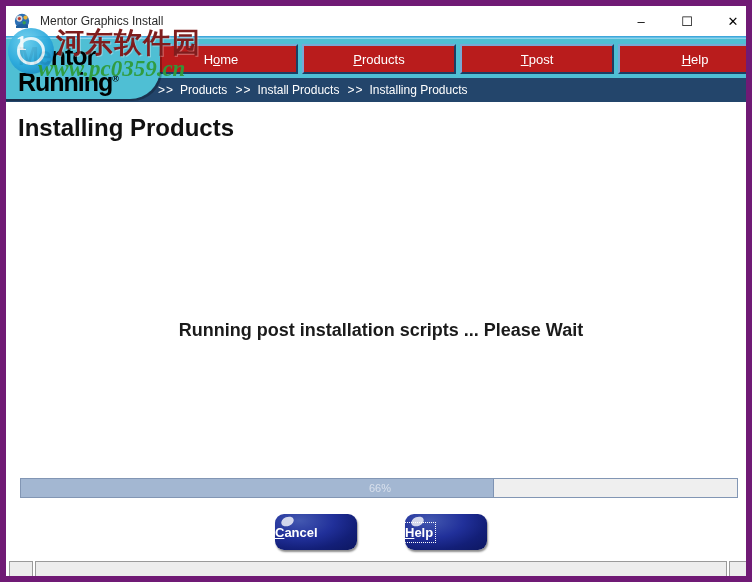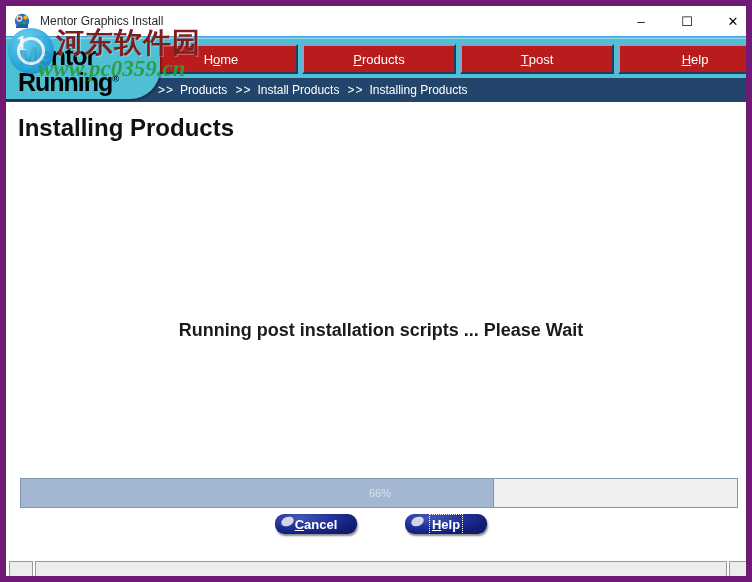--- a/index.html
+++ b/index.html
@@ -193,21 +193,21 @@
     font-weight: bold;
     color: #1b1b1b;
     font-family: "Liberation Sans", sans-serif;
   }
 
   
   .progress-wrap {
     position: absolute;
     left: 12px; top: 376px;
     width: 718px;
-    height: 30px;
+    height: 20px;
     background: #EFEFEF;
     border: 1px solid #8296B4;
     box-sizing: border-box;
   }
   .progress-fill {
     position: absolute;
     left: 0; top: 0;
     height: 100%;
     background: #A3B7D2;
     border-right: 1px solid #7E93B3;
@@ -231,28 +231,27 @@
     position: absolute;
     left: 0; top: 412px;
     width: 746px;
     display: flex;
     justify-content: center;
     gap: 48px;
   }
   .mgbutton {
     position: relative;
     width: 82px;
-    height: 20px;
+    height: 36px;
     border-radius: 9px;
     background:
       radial-gradient(ellipse at 30% 18%, #4358b0 0%, #21309a 42%, #131f78 70%, #0d1760 100%);
     box-shadow: 1px 2px 2px rgba(0,0,0,0.45);
     display: flex;
     align-items: center;
-    justify-content: center;
     color: #ffffff;
     font-size: 13px;
     font-weight: bold;
     font-family: "Liberation Sans", sans-serif;
     box-sizing: border-box;
     overflow: hidden;
   }
   .mgbutton::before {
     content: "";
     position: absolute;

